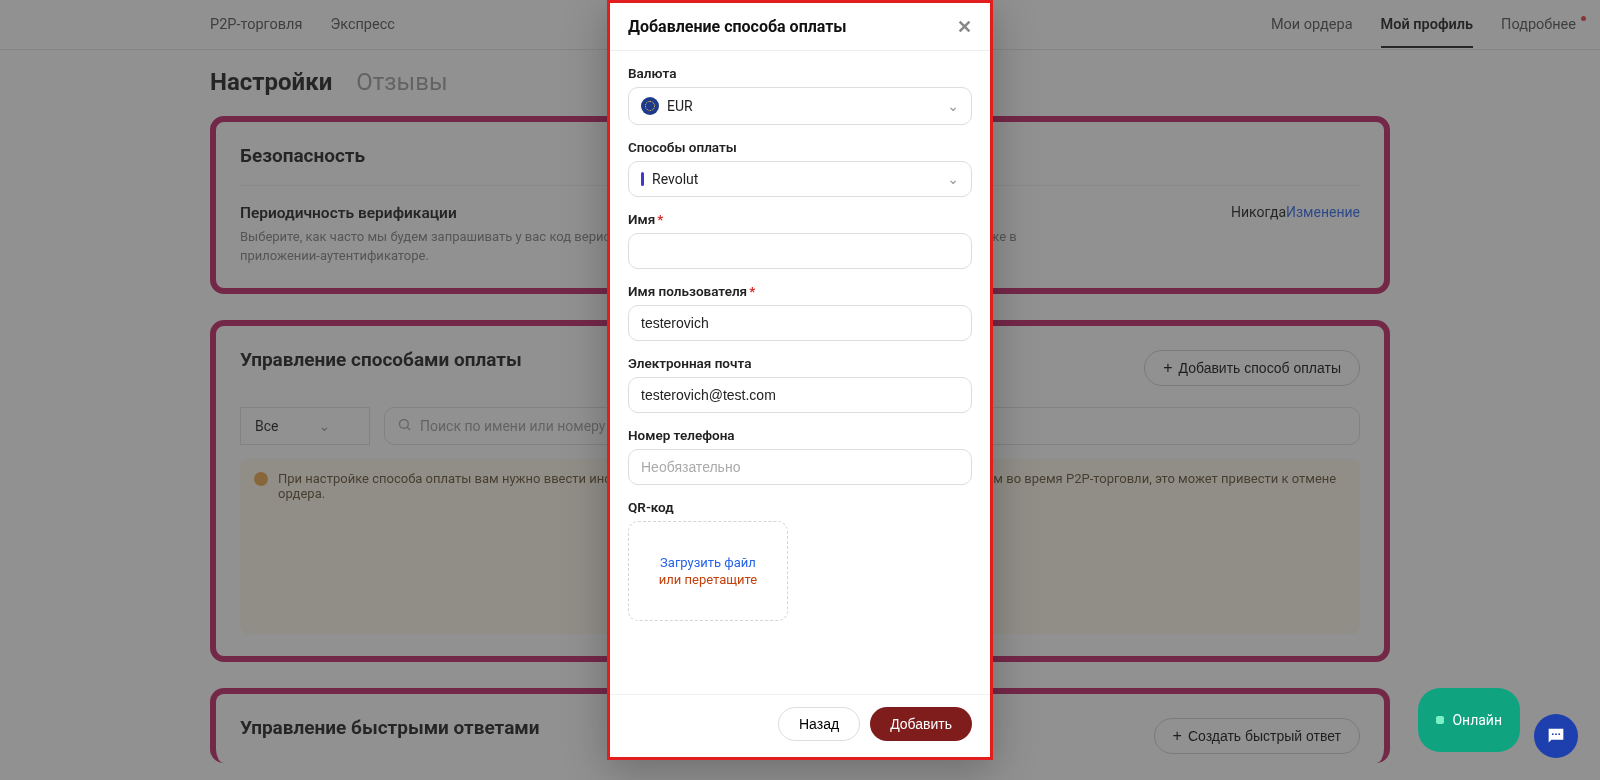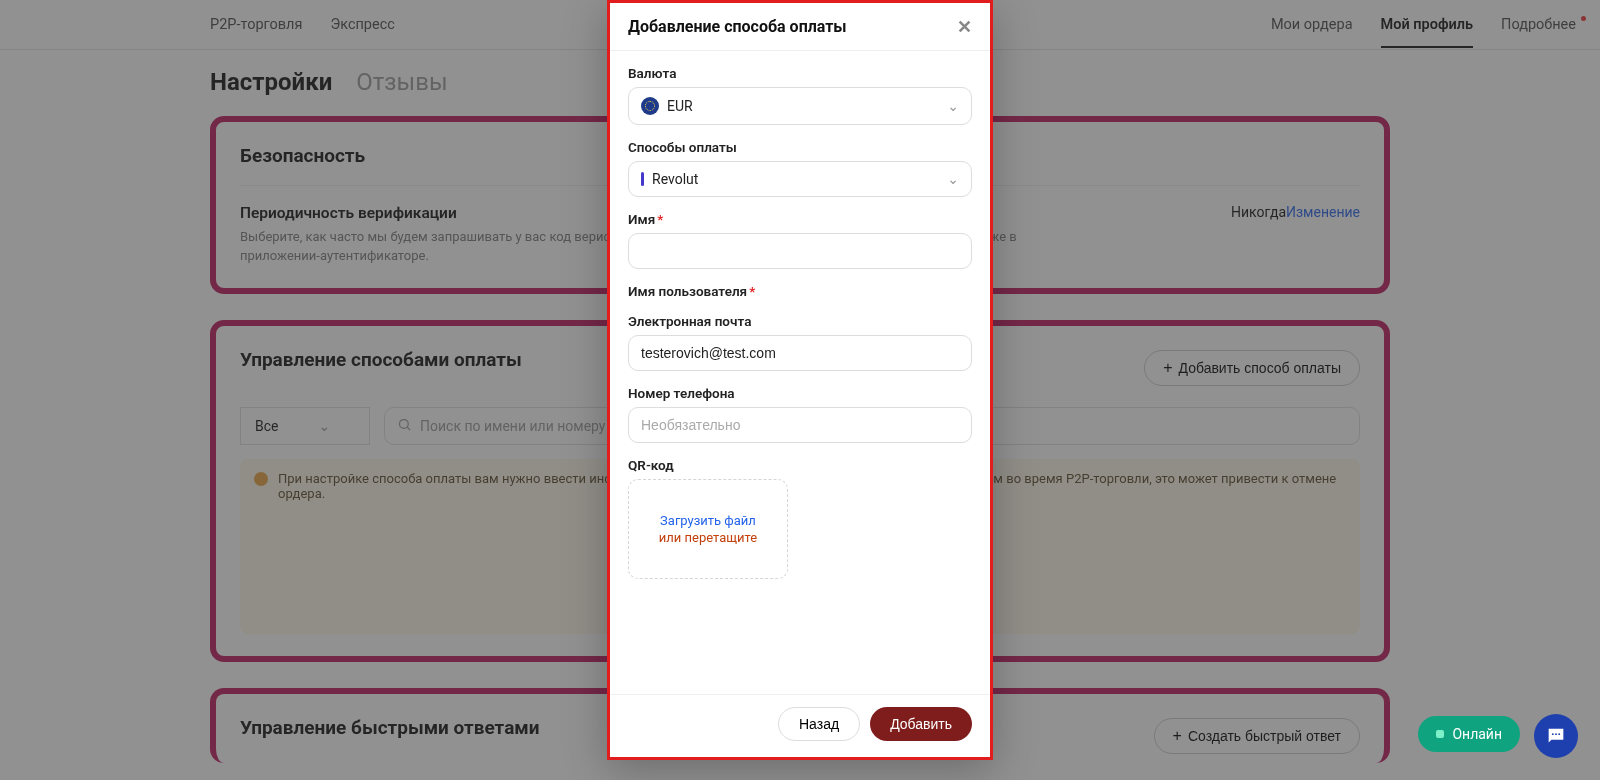--- a/index.html
+++ b/index.html
@@ -137,21 +137,21 @@
   }
   .btn-primary {
     border:none; background:#7f1d1d; color:#fff; border-radius:22px;
     padding:8px 20px; font-size:14px; cursor:pointer;
   }
 
   
   .online-badge {
     position:absolute; right:80px; bottom:28px;
     background:#10a37f; color:#fff; border-radius:22px;
-    padding:10px 18px; font-size:14px; display:flex; align-items:center; gap:8px;
+    padding:24px 18px; font-size:14px; display:flex; align-items:center; gap:8px;
   }
   .online-badge .odot { width:8px; height:8px; background:#7cf0c8; border-radius:2px; }
   .chat-fab {
     position:absolute; right:22px; bottom:22px;
     width:44px; height:44px; border-radius:50%; background:#1e40af;
     display:flex; align-items:center; justify-content:center; color:#fff; cursor:pointer;
   }
   .chat-fab svg { width:22px; height:22px; fill:#fff; }
 </style>
 </head>
@@ -265,20 +265,21 @@
         <div class="field-label">
           <span>Имя</span><span class="req">*</span>
         </div>
         <input class="input" value="" style="">
       </div>
 
       <div class="field">
         <div class="field-label">
           <span>Имя пользователя</span><span class="req">*</span>
         </div>
+        <input class="input" value="testerovich" style="">
       </div>
 
       <div class="field">
         <div class="field-label">Электронная почта</div>
         <input class="input" value="testerovich@test.com" style="">
       </div>
 
       <div class="field">
         <div class="field-label">Номер телефона</div>
         <input class="input" placeholder="Необязательно" style="">

